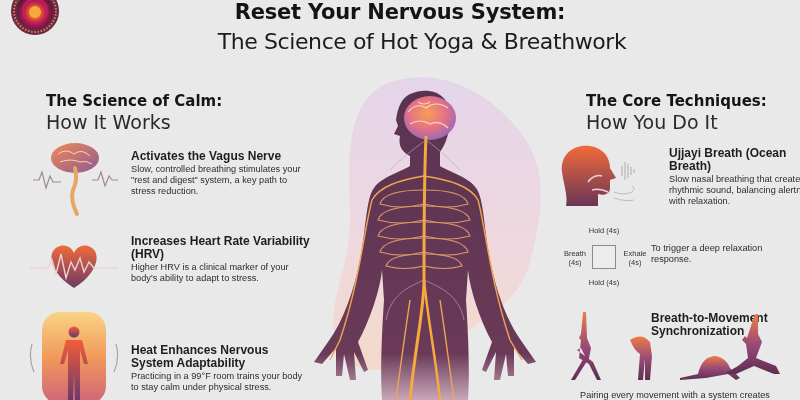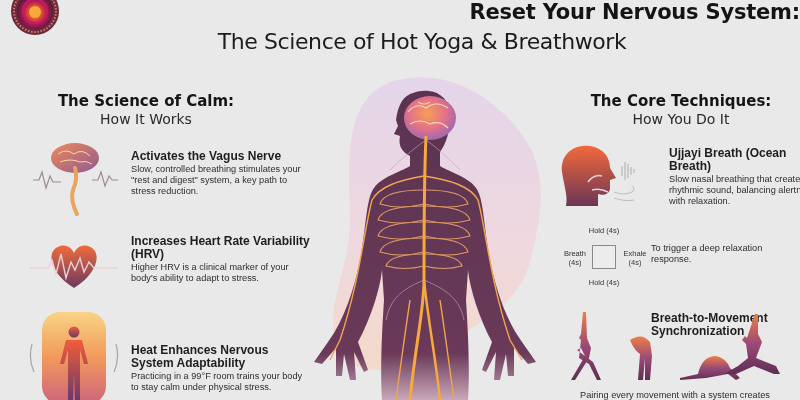--- a/index.html
+++ b/index.html
@@ -6,32 +6,32 @@
   html, body { width: 800px; height: 400px; overflow: hidden; }
   body {
     background: #e9e9ea;
     font-family: "Liberation Sans", sans-serif;
     color: #1d1d1f;
     position: relative;
   }
   .abs { position: absolute; }
   .logo { left: 10px; top: -14px; width: 50px; height: 50px; }
   .title-main {
-    left: 0; right: 0; top: 0; text-align: right;
+    left: 0; right: 0; top: 0; text-align: center;
     font-family: "DejaVu Sans", sans-serif; font-weight: bold;
     font-size: 21px; letter-spacing: -0.2px; color: #141414;
   }
   .title-sub {
     left: 0; right: 0; top: 29px; text-align: center;
     font-family: "DejaVu Sans", sans-serif; font-weight: normal;
     font-size: 22px; letter-spacing: -0.4px; color: #1c1c1c; padding-left: 44px;
   }
-  .sec-title { text-align: center; font-family: "DejaVu Sans", sans-serif; }
+  .sec-title { font-family: "DejaVu Sans", sans-serif; }
   .sec-title .h { font-weight: bold; font-size: 15px; color: #151515; }
-  .sec-title .s { font-size: 14px; color: #2a2a2a; margin-top: 1px; }
+  .sec-title .s { font-size: 19px; color: #2a2a2a; margin-top: 1px; }
   .left-sec { left: 46px; top: 92px; width: 200px; }
   .right-sec { left: 586px; top: 92px; width: 190px; }
 
   .item-h { font-weight: bold; font-size: 12px; line-height: 13px; color: #1e1e1e; }
   .item-p { font-size: 9.2px; line-height: 11px; color: #2d2d2d; margin-top: 1px; }
 
   .blob { left: 330px; top: 72px; width: 230px; height: 330px; }
   .figure { left: 300px; top: 80px; width: 250px; height: 320px; }
 
   .box-diagram { left: 560px; top: 220px; width: 92px; height: 80px; font-size: 7.5px; color: #333; }

